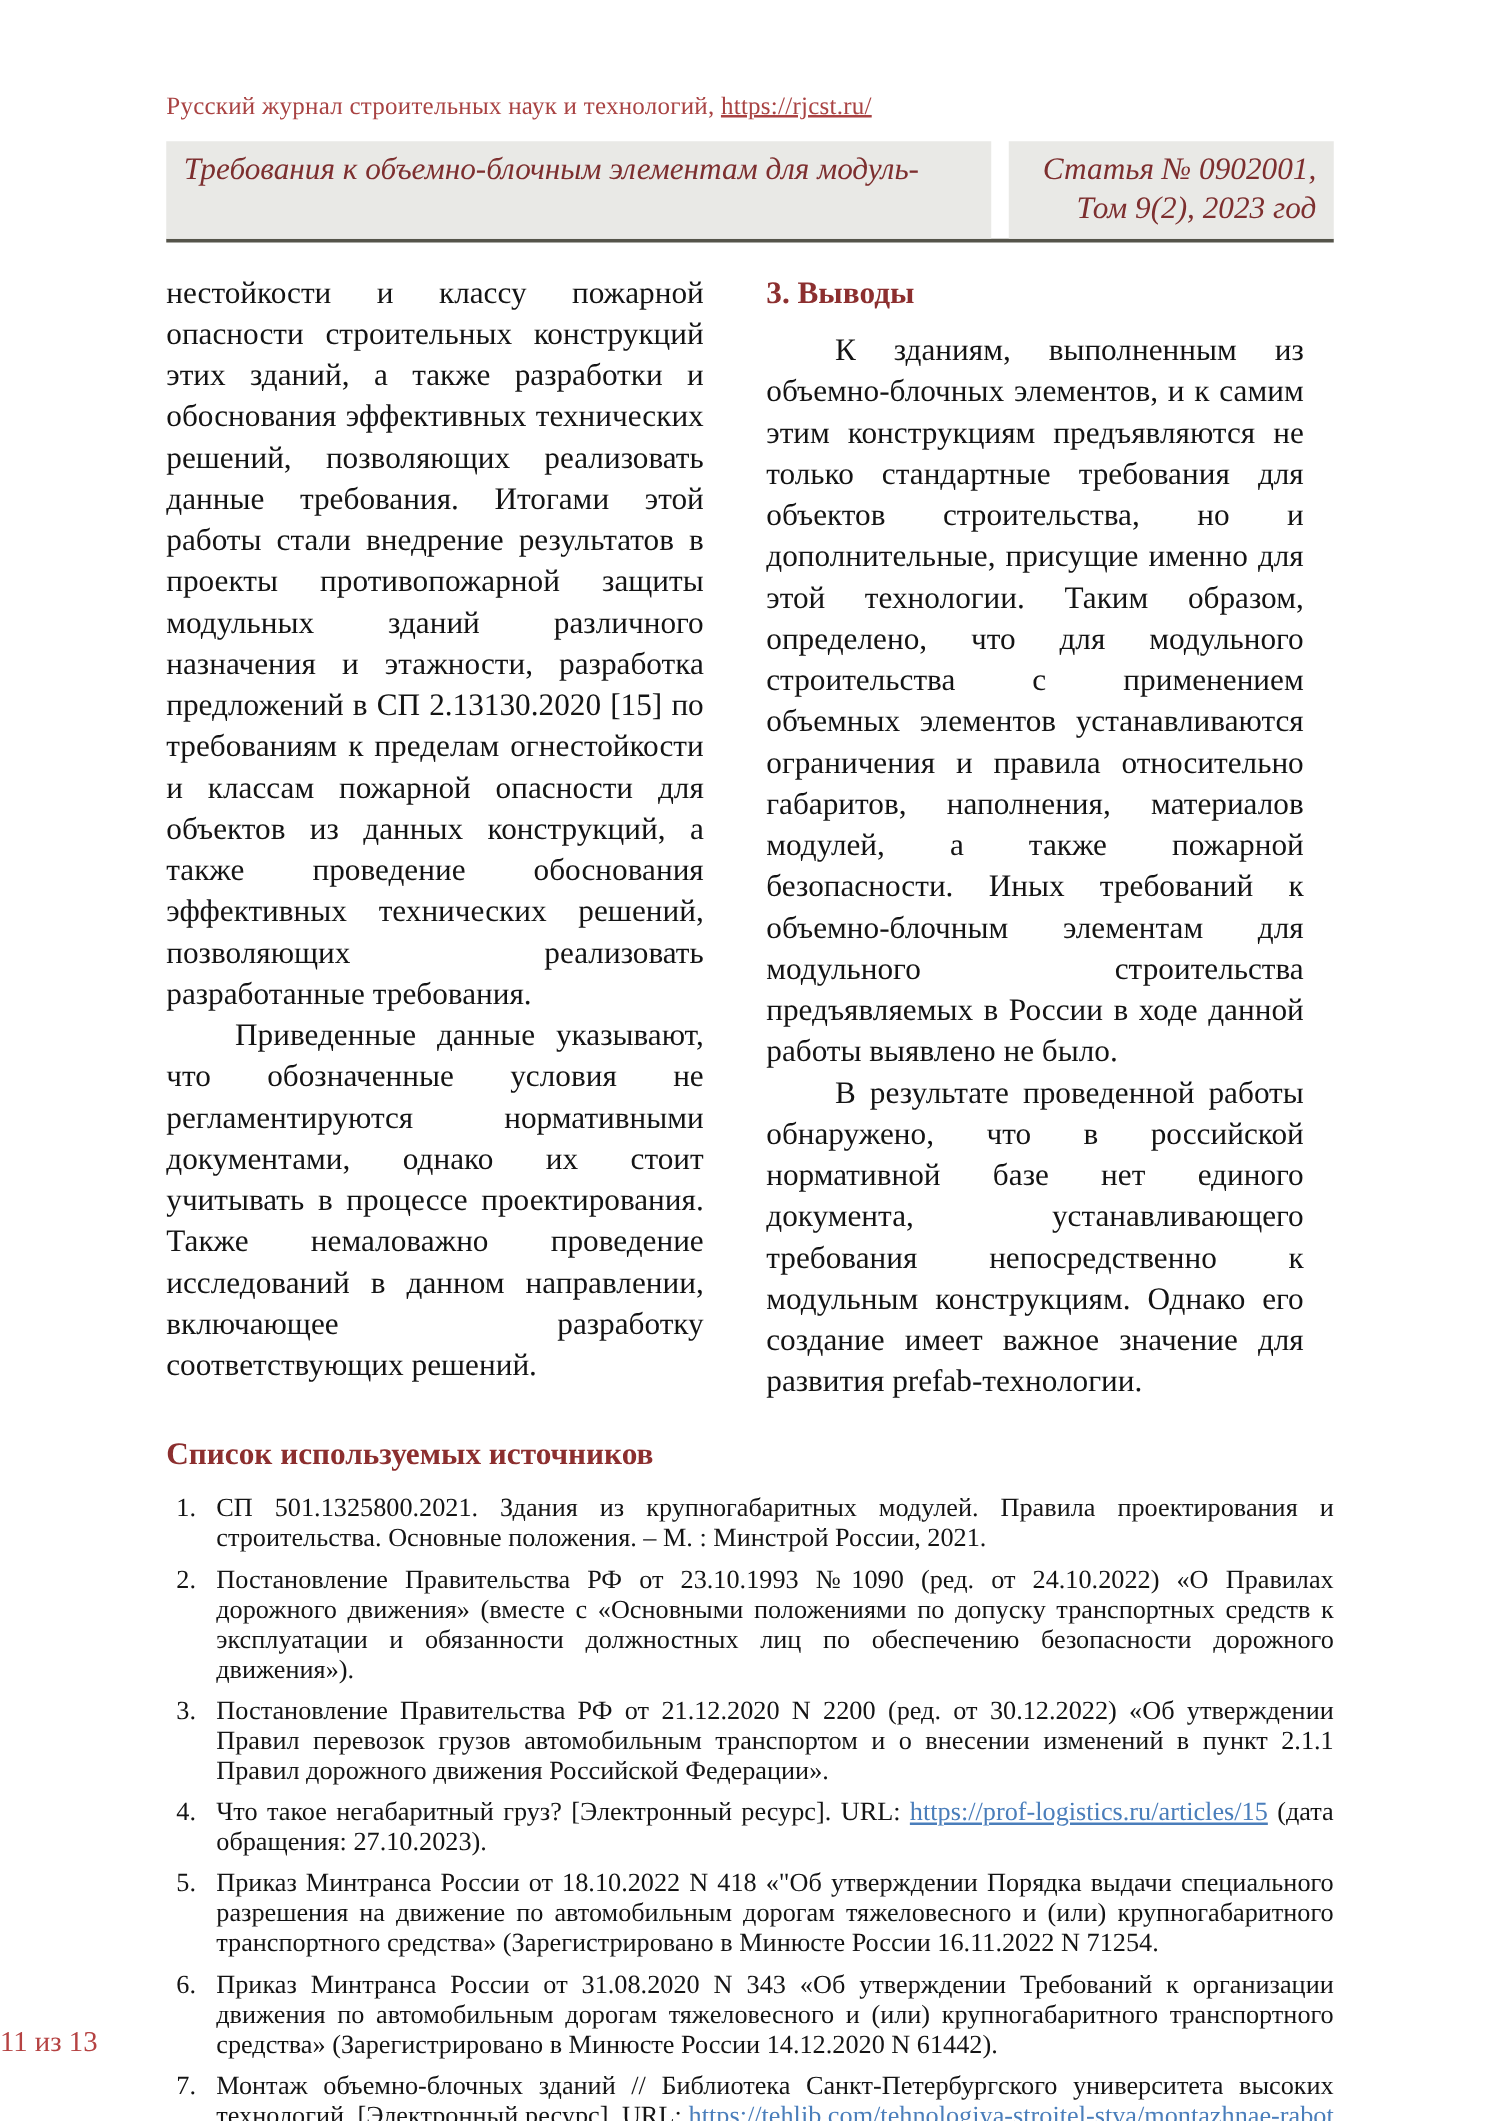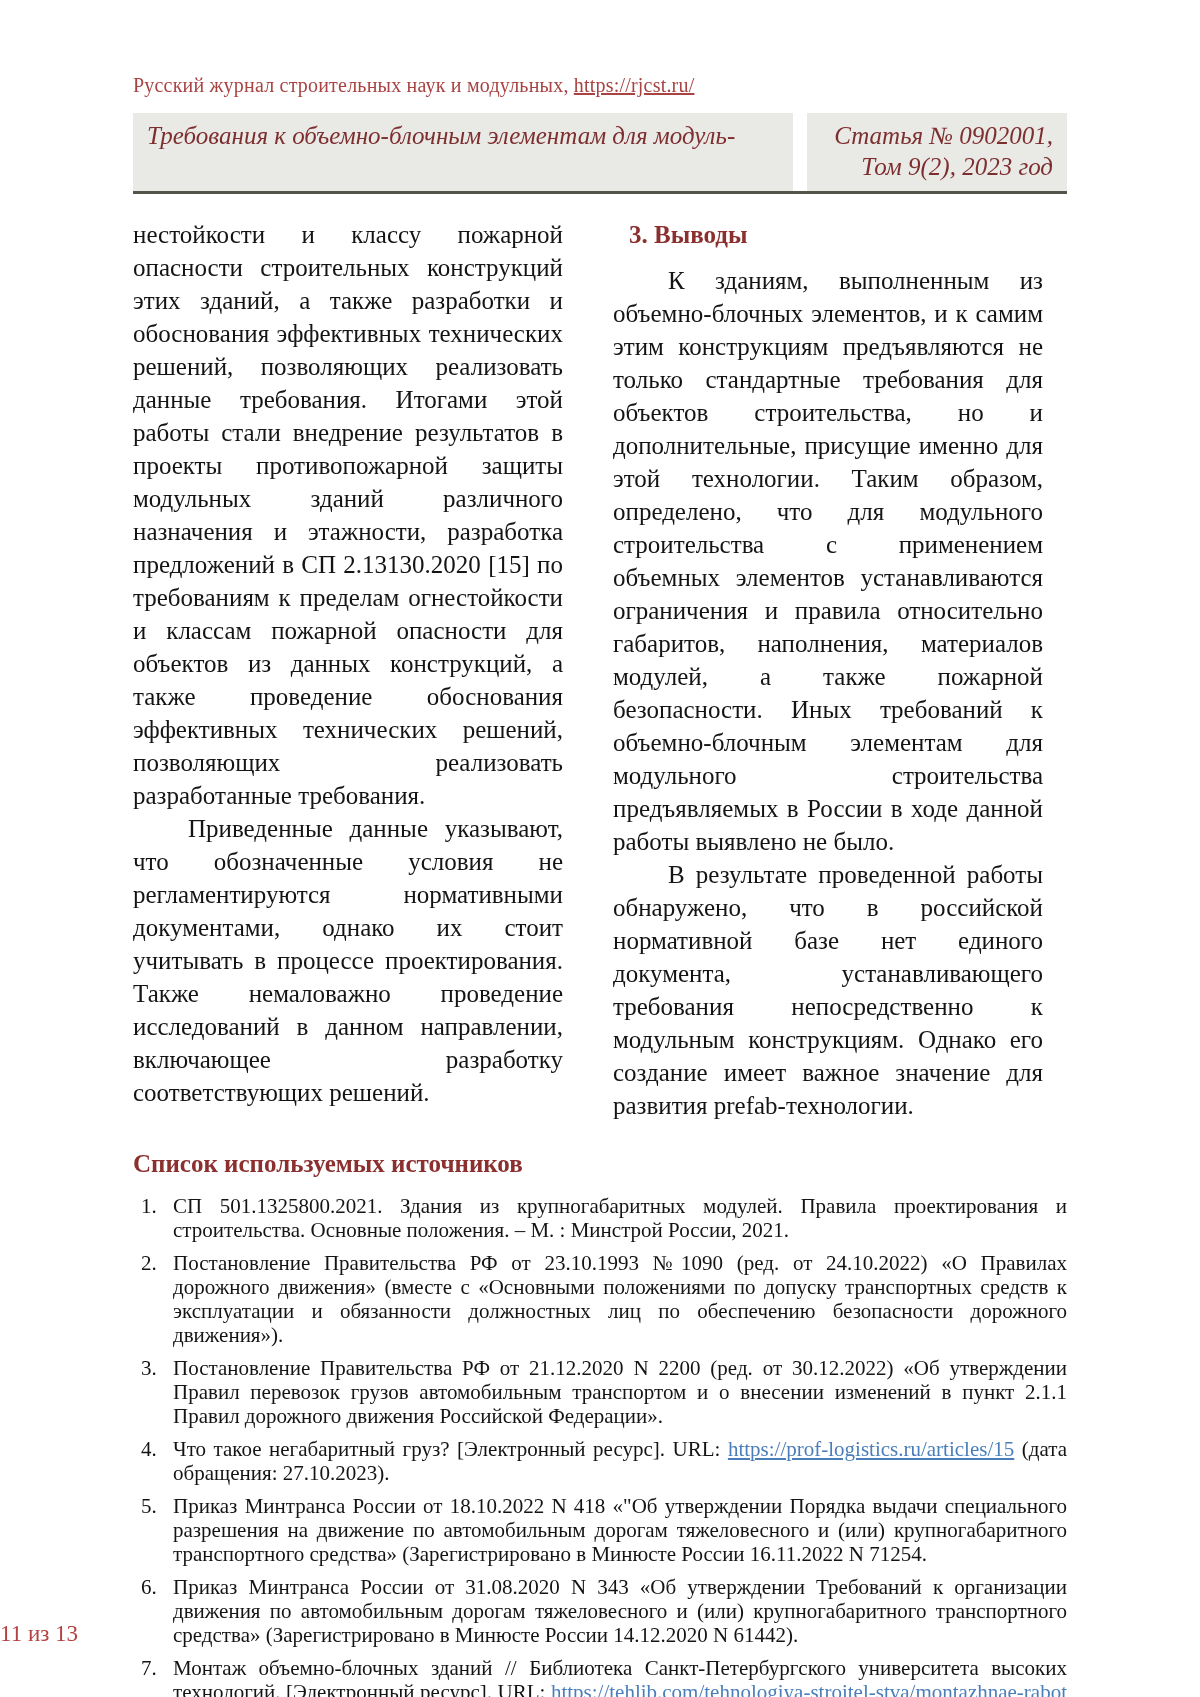--- a/index.html
+++ b/index.html
@@ -48,21 +48,21 @@
     text-align: justify;
   }
   .col p { margin: 0; text-indent: 55px; }
   .col p.no-indent { text-indent: 0; }
 
   .section-heading {
     font-family: "Liberation Serif", serif;
     font-weight: bold;
     font-size: 25px;
     color: #8c2f2f;
-    margin: 0 0 13px 16px;
+    margin: 0 0 13px 0;
   }
   .refs-heading { margin: 28px 0 16px 0; }
 
   ol.refs {
     list-style: none;
     margin: 0; padding: 0;
     font-size: 21px;
     line-height: 24px;
     text-align: justify;
   }
@@ -76,21 +76,21 @@
     font-size: 23px;
     color: #b54242;
   }
 </style>
 </head>
 <body>
 
 <div class="content">
 
   <div class="masthead">
-    <span>Русский журнал строительных наук и модульных, </span><a href="#">https://rjcst.ru/</a>
+    <span>Русский журнал строительных наук и технологий, </span><a href="#">https://rjcst.ru/</a>
   </div>
 
   <div class="header-band">
     <div class="header-cell left">
       <span>Требования к объемно-блочным элементам для модуль-</span>
     </div>
     <div class="header-cell right">
       <span>Статья № 0902001,</span>
       <span>Том 9(2), 2023 год</span>
     </div>

